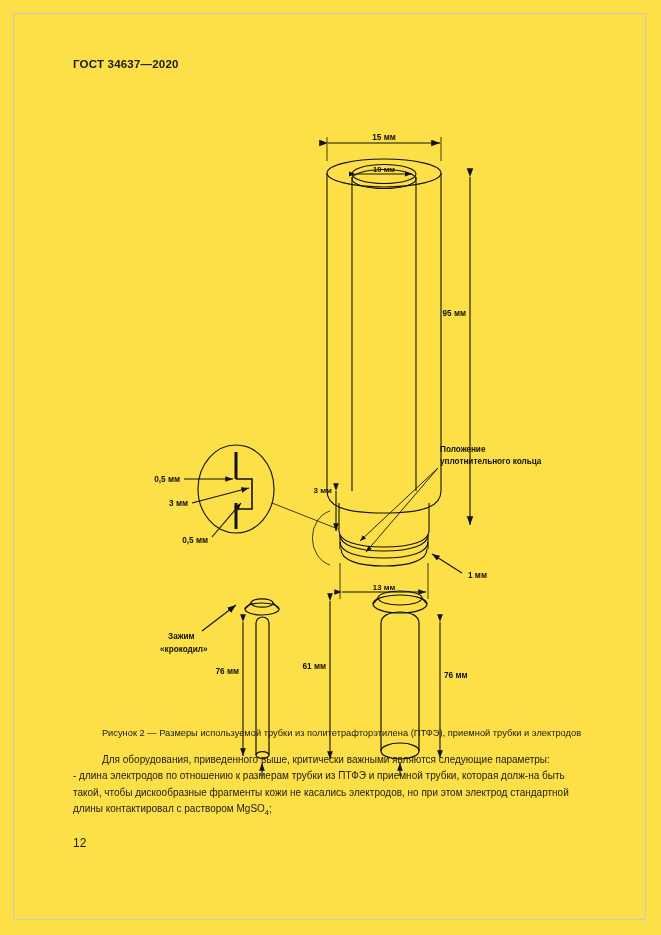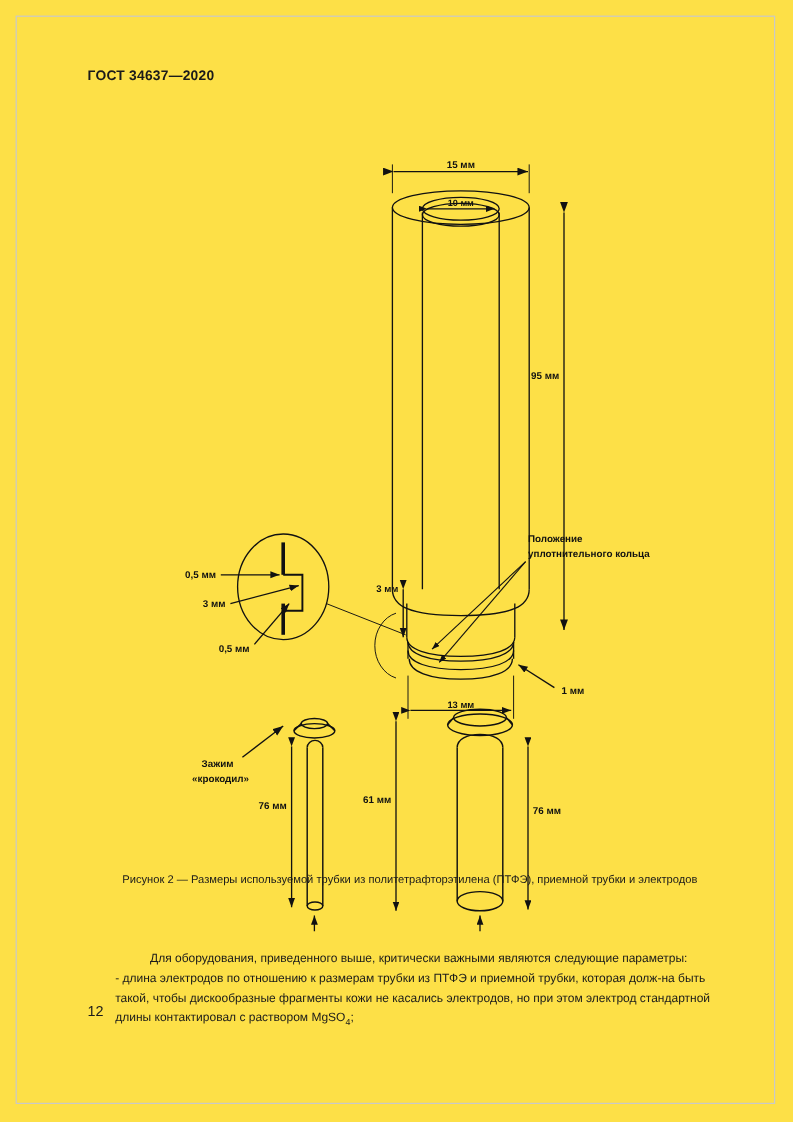--- a/index.html
+++ b/index.html
@@ -52,26 +52,25 @@
     top: 728px;
     width: 661px;
     text-align: center;
     font-size: 9.3px;
     color: #1a1a1a;
     margin-left: 11px;
   }
   .body-text {
     position: absolute;
     left: 73px;
-    top: 792px;
+    top: 752px;
     width: 516px;
     font-size: 10px;
     line-height: 16.4px;
     color: #1a1a1a;
-    margin-left: 23px;
   }
   .body-text p { margin: 0; }
   .indent { text-indent: 29px; }
   .page-num {
     position: absolute;
     left: 73px;
     top: 836px;
     font-size: 12px;
     color: #1a1a1a;
   }

